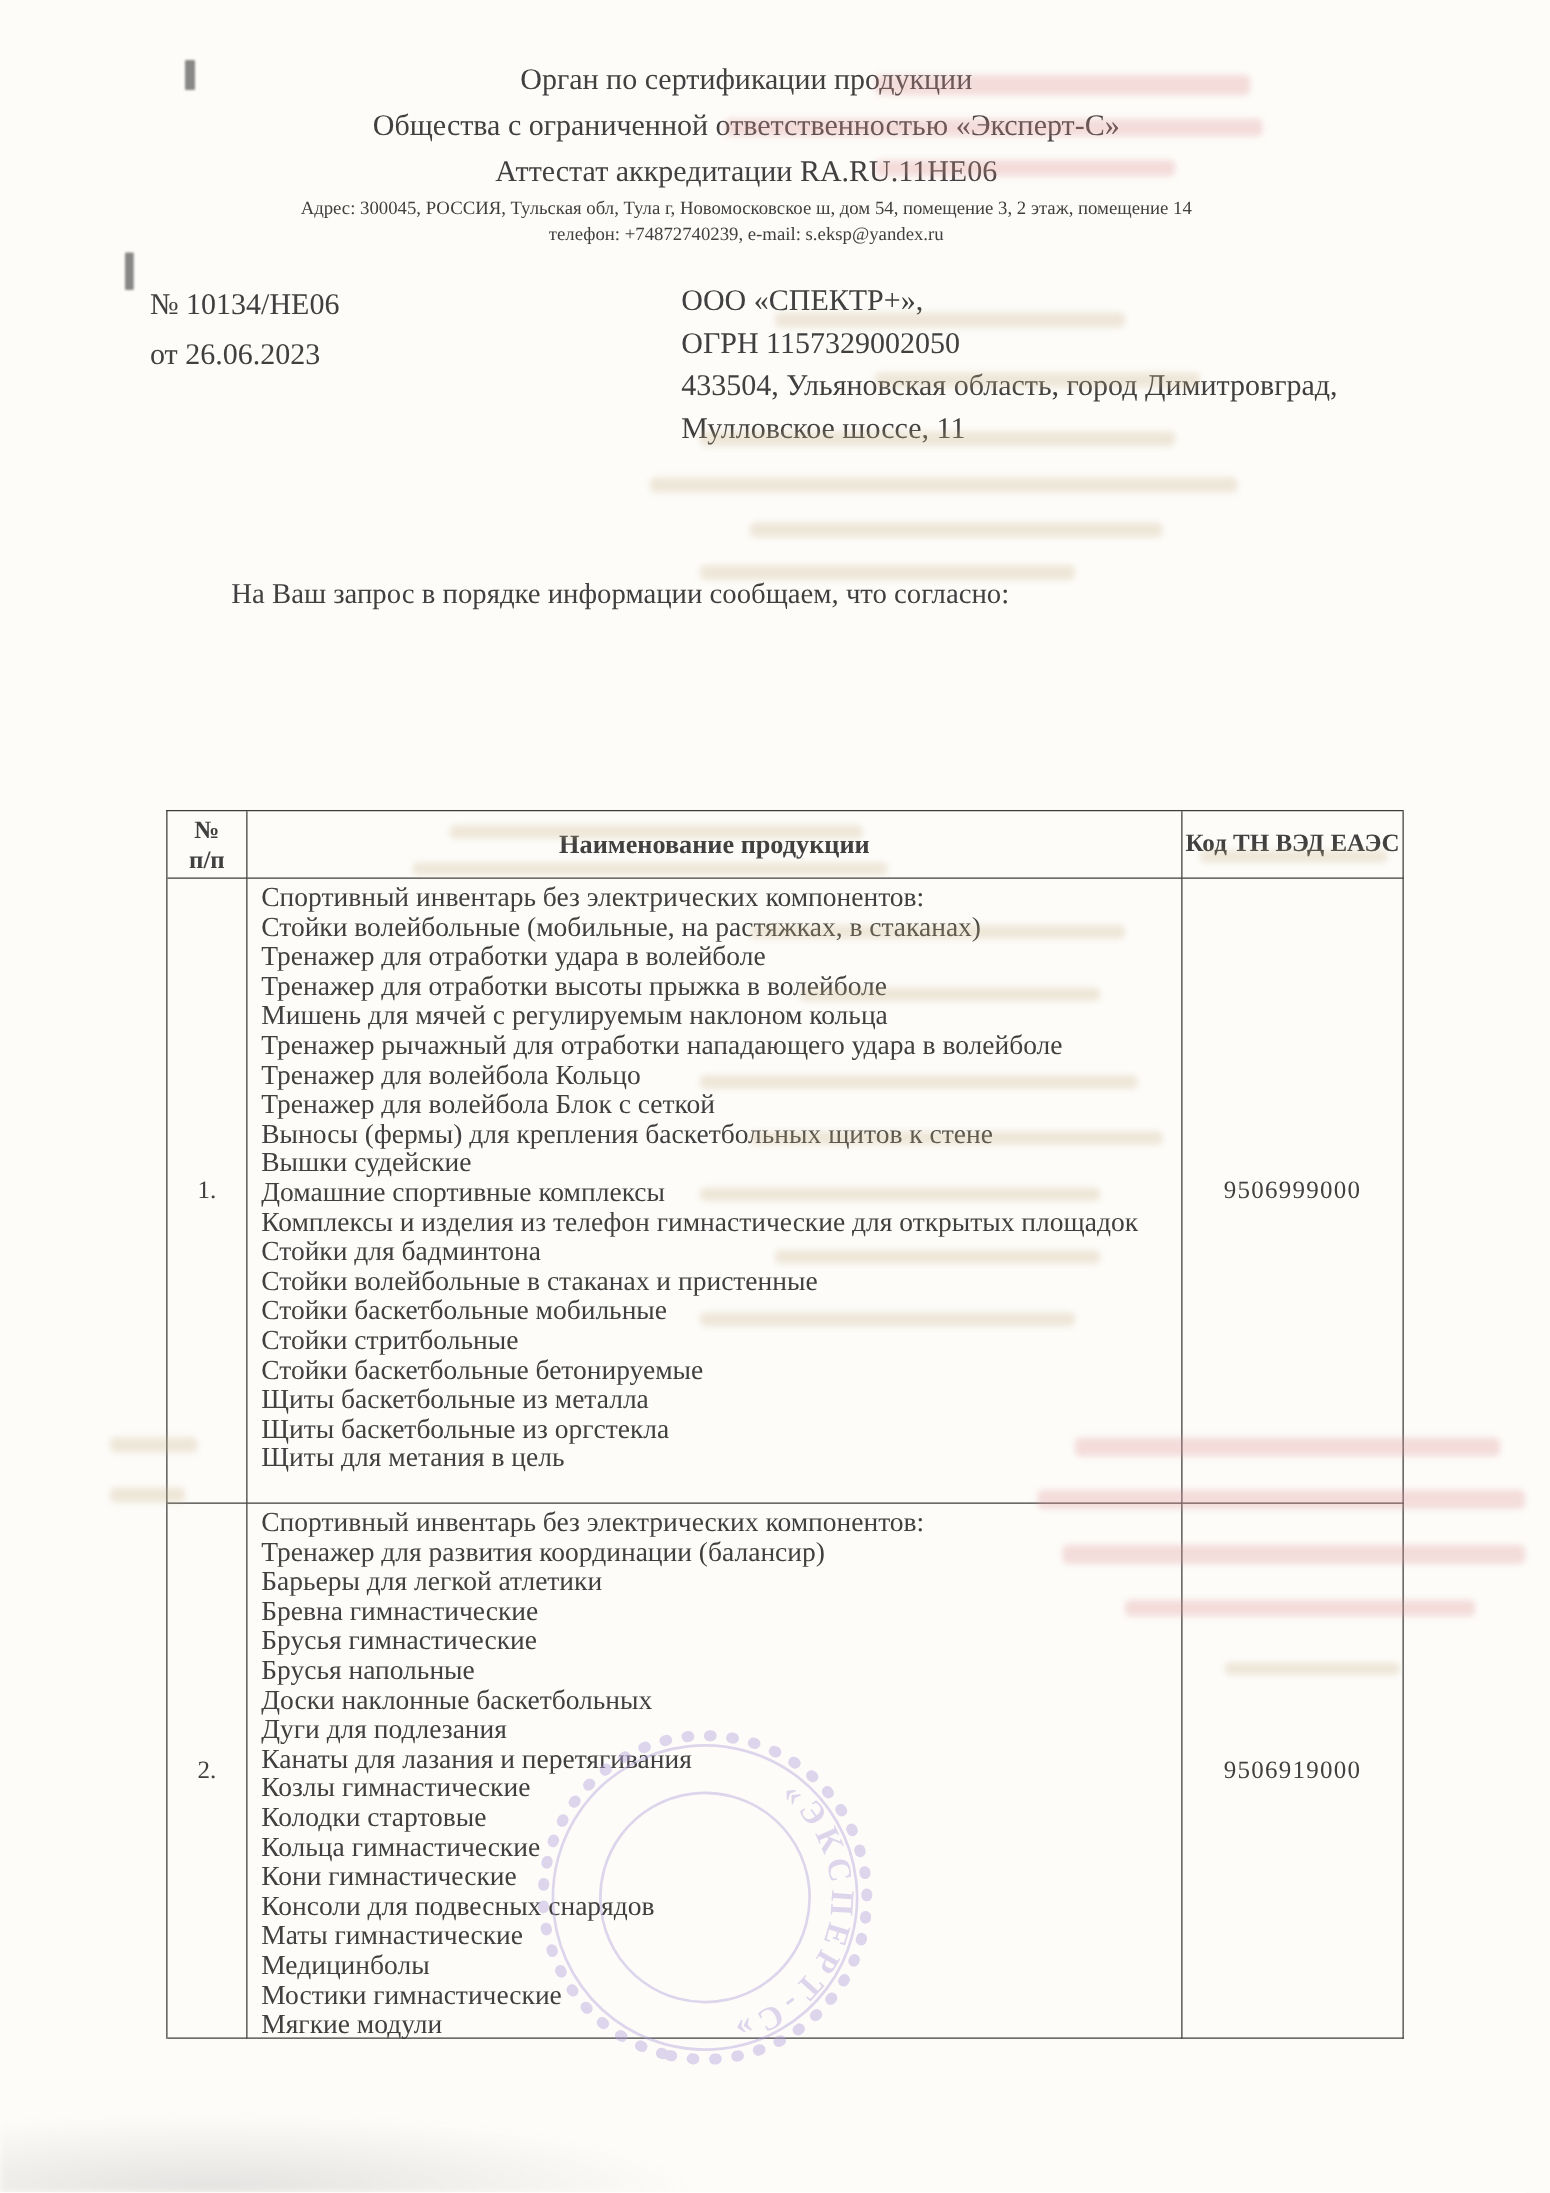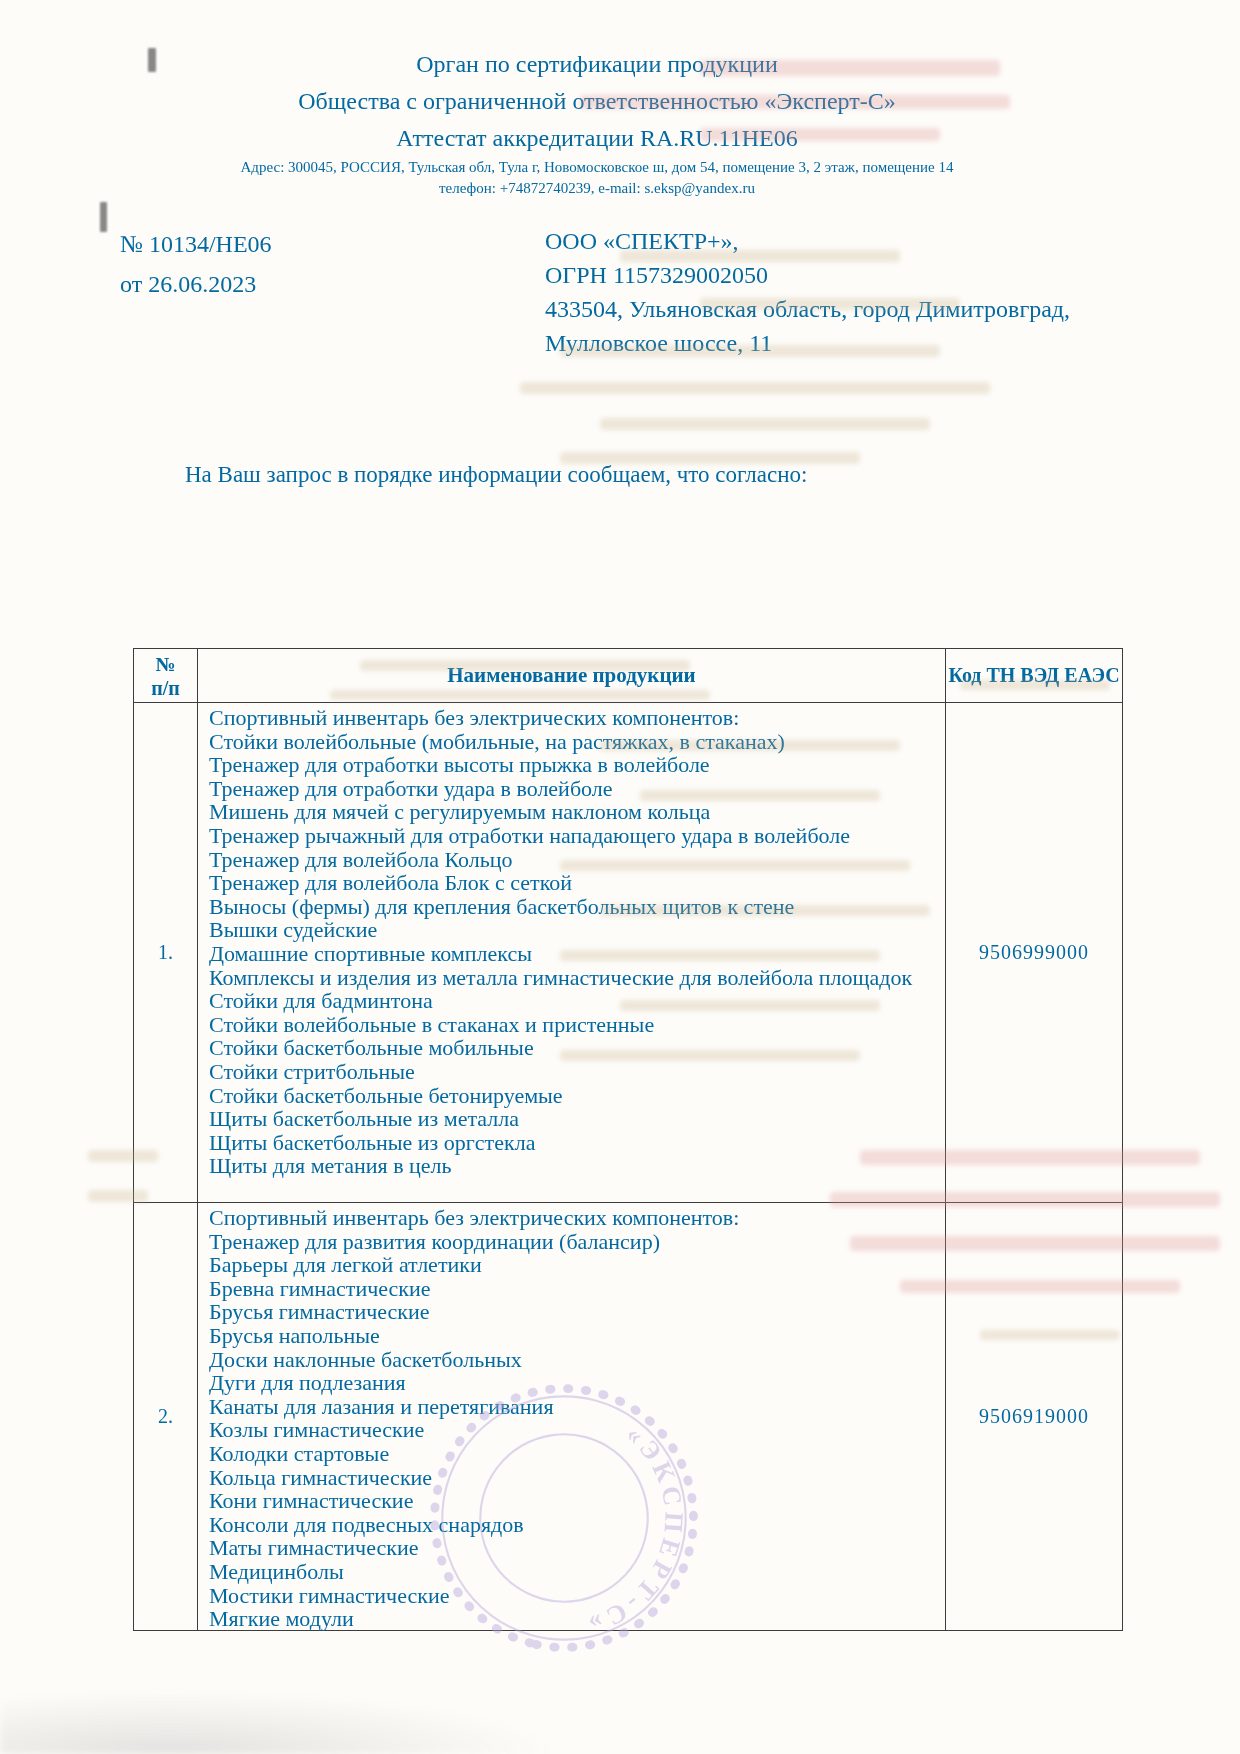--- a/index.html
+++ b/index.html
@@ -2,21 +2,21 @@
 <html lang="ru"><head>
 <meta charset="utf-8">
 <style>
   html,body{margin:0;padding:0;background:#ffffff;}
   .page{
     position:relative;
     width:1240px;height:1754px;
     background:#fdfcf9;
     overflow:hidden;
     font-family:"Liberation Serif","DejaVu Serif",serif;
-    color:#0369a1;
+    color:#404040;
   }
   
   .letterhead{position:absolute;left:0;top:46px;width:1194px;text-align:center;}
   .lh-line{font-size:24px;line-height:37px;}
   .lh-small{font-size:15px;line-height:21px;}
   
   .ref-block{position:absolute;left:120px;top:224px;font-size:24px;line-height:40px;}
   .addressee{position:absolute;left:545px;top:224px;font-size:24px;line-height:34px;}
   
   .intro{position:absolute;left:115px;top:462px;width:1007px;font-size:23px;text-indent:70px;}
@@ -94,30 +94,30 @@
   <div class="doc-table">
     <div class="cell th th-num">№
 п/п</div>
     <div class="cell th th-name">Наименование продукции</div>
     <div class="cell th th-code">Код ТН ВЭД ЕАЭС</div>
 
     <div class="cell cell-num row-1">1.</div>
     <div class="cell cell-items row-1">
         <div class="product-line">Спортивный инвентарь без электрических компонентов:</div>
         <div class="product-line">Стойки волейбольные (мобильные, на растяжках, в стаканах)</div>
+        <div class="product-line">Тренажер для отработки удара в волейболе</div>
         <div class="product-line">Тренажер для отработки высоты прыжка в волейболе</div>
-        <div class="product-line">Тренажер для отработки удара в волейболе</div>
         <div class="product-line">Мишень для мячей с регулируемым наклоном кольца</div>
         <div class="product-line">Тренажер рычажный для отработки нападающего удара в волейболе</div>
         <div class="product-line">Тренажер для волейбола Кольцо</div>
         <div class="product-line">Тренажер для волейбола Блок с сеткой</div>
         <div class="product-line">Выносы (фермы) для крепления баскетбольных щитов к стене</div>
         <div class="product-line">Вышки судейские</div>
         <div class="product-line">Домашние спортивные комплексы</div>
-        <div class="product-line">Комплексы и изделия из металла гимнастические для волейбола площадок</div>
+        <div class="product-line">Комплексы и изделия из телефон гимнастические для открытых площадок</div>
         <div class="product-line">Стойки для бадминтона</div>
         <div class="product-line">Стойки волейбольные в стаканах и пристенные</div>
         <div class="product-line">Стойки баскетбольные мобильные</div>
         <div class="product-line">Стойки стритбольные</div>
         <div class="product-line">Стойки баскетбольные бетонируемые</div>
         <div class="product-line">Щиты баскетбольные из металла</div>
         <div class="product-line">Щиты баскетбольные из оргстекла</div>
         <div class="product-line">Щиты для метания в цель</div>
       </div>
     <div class="cell cell-code row-1">9506999000</div>

